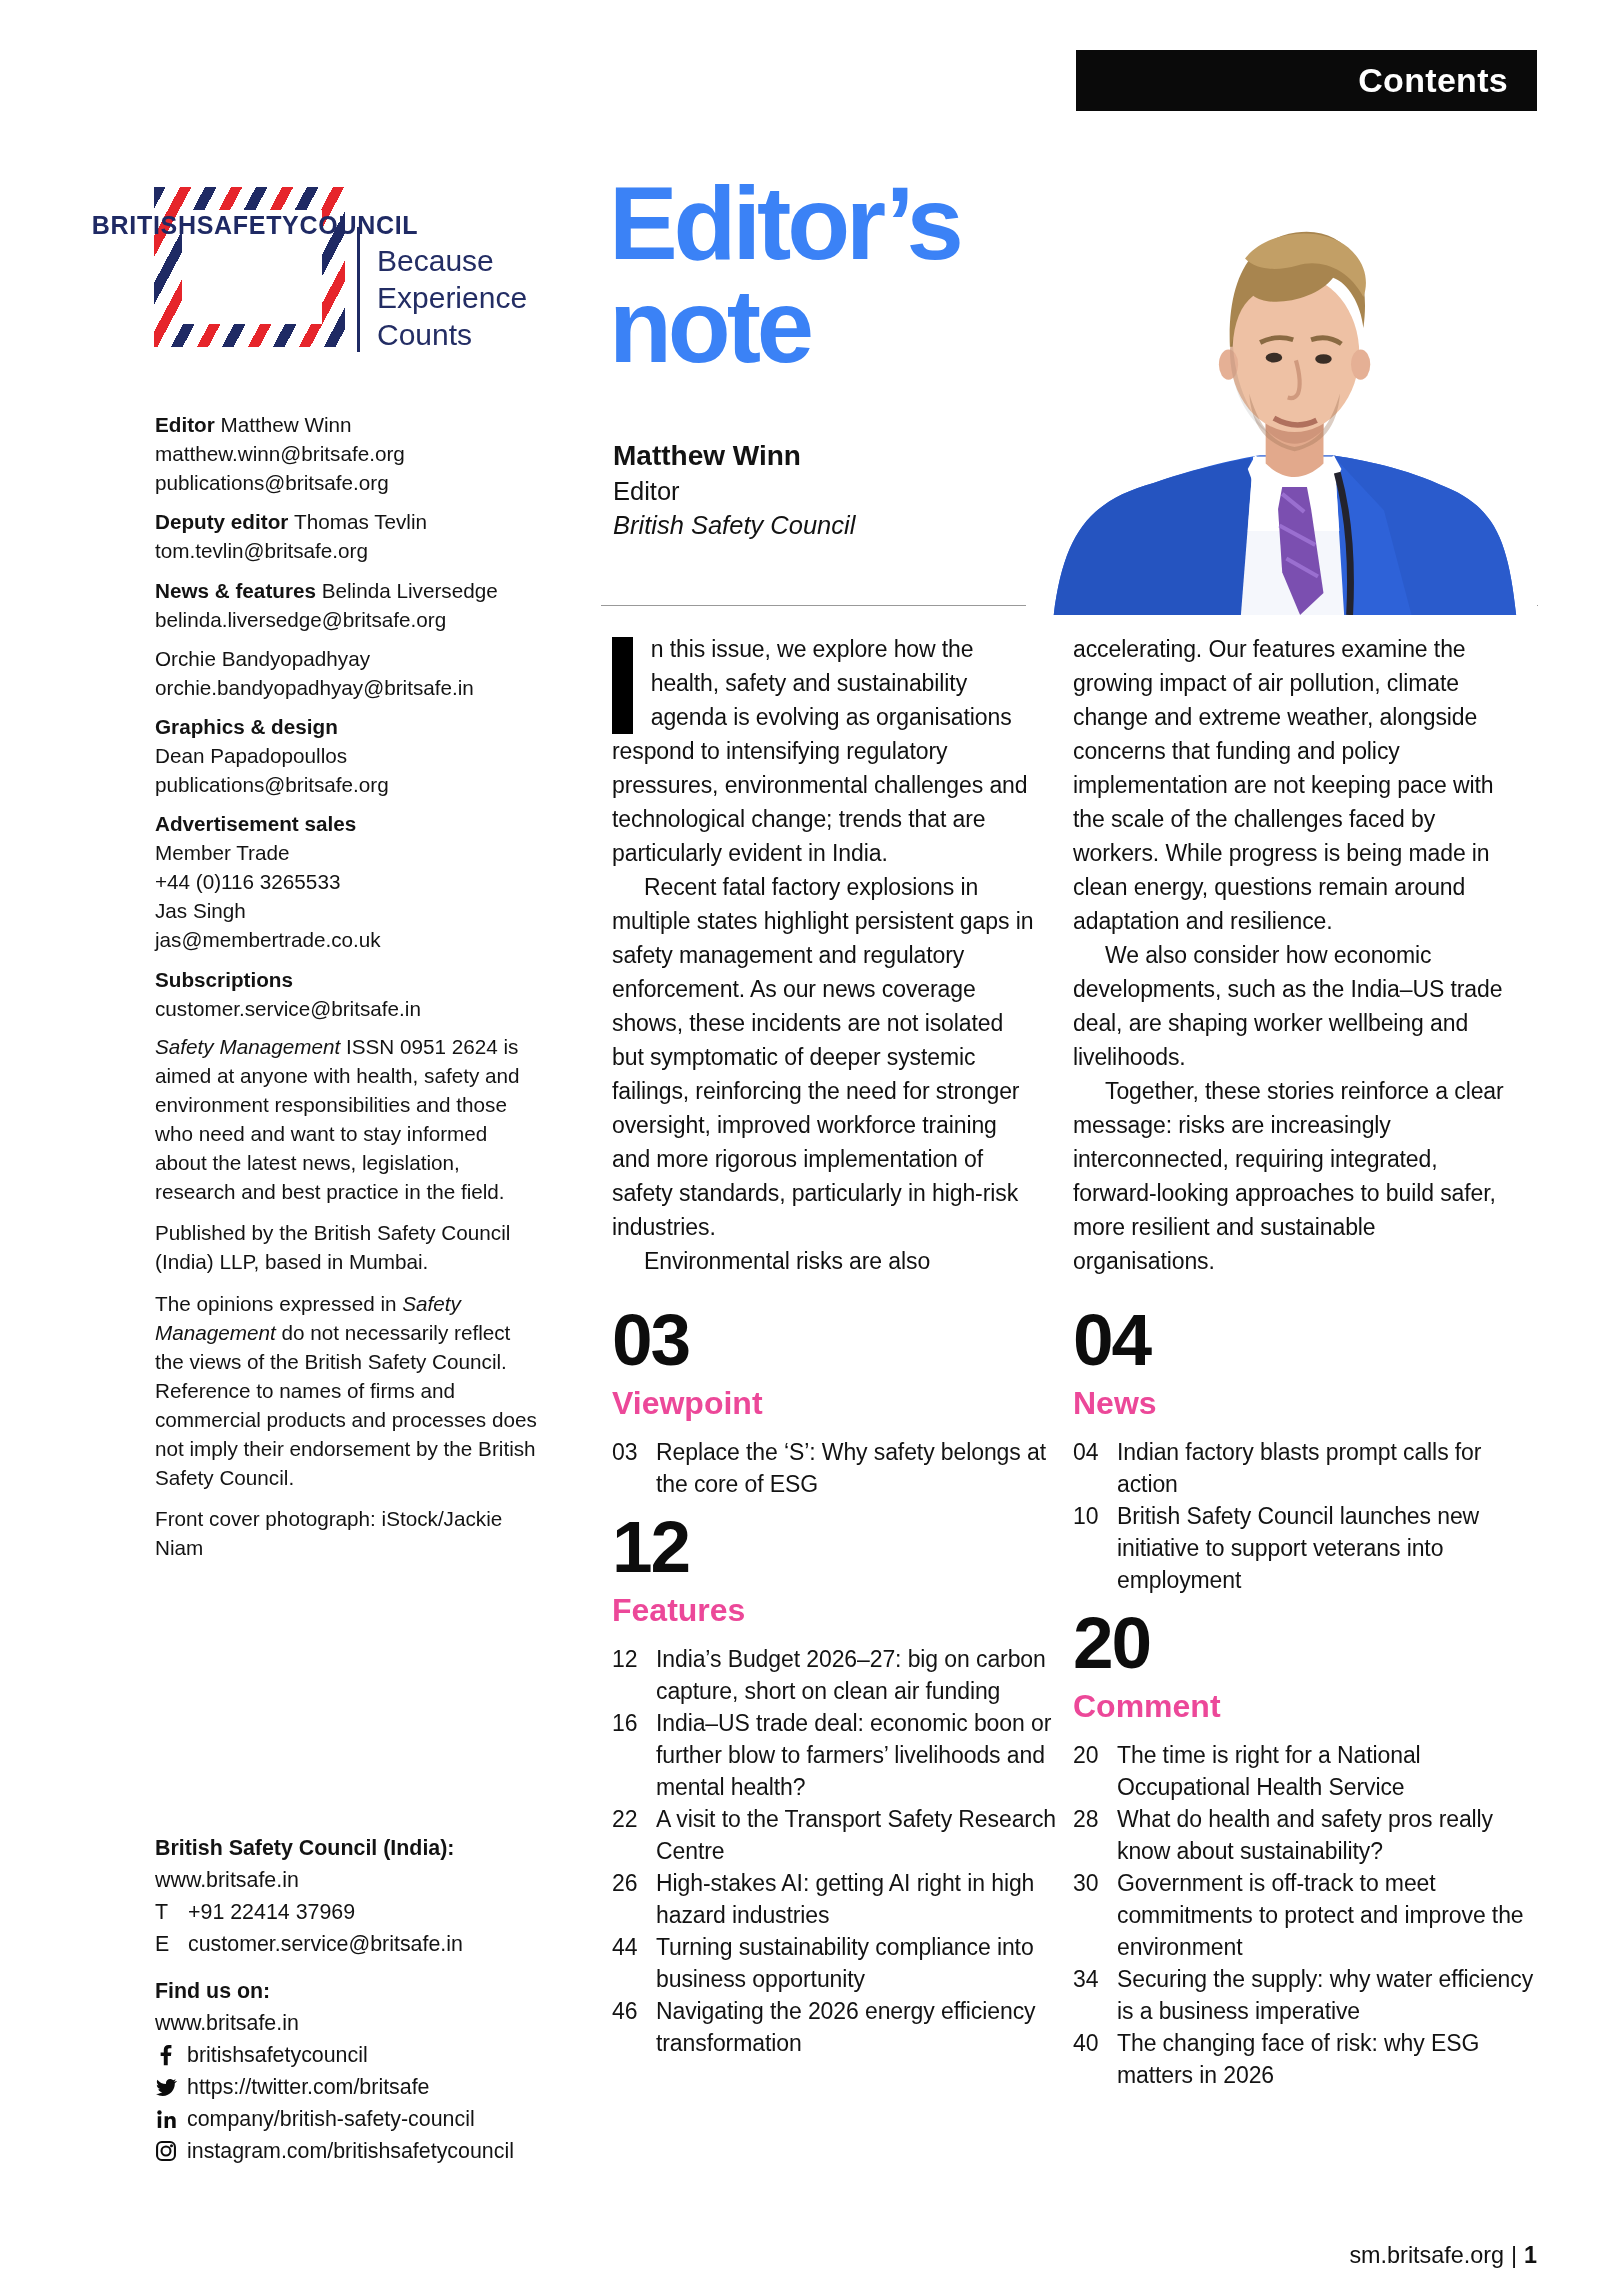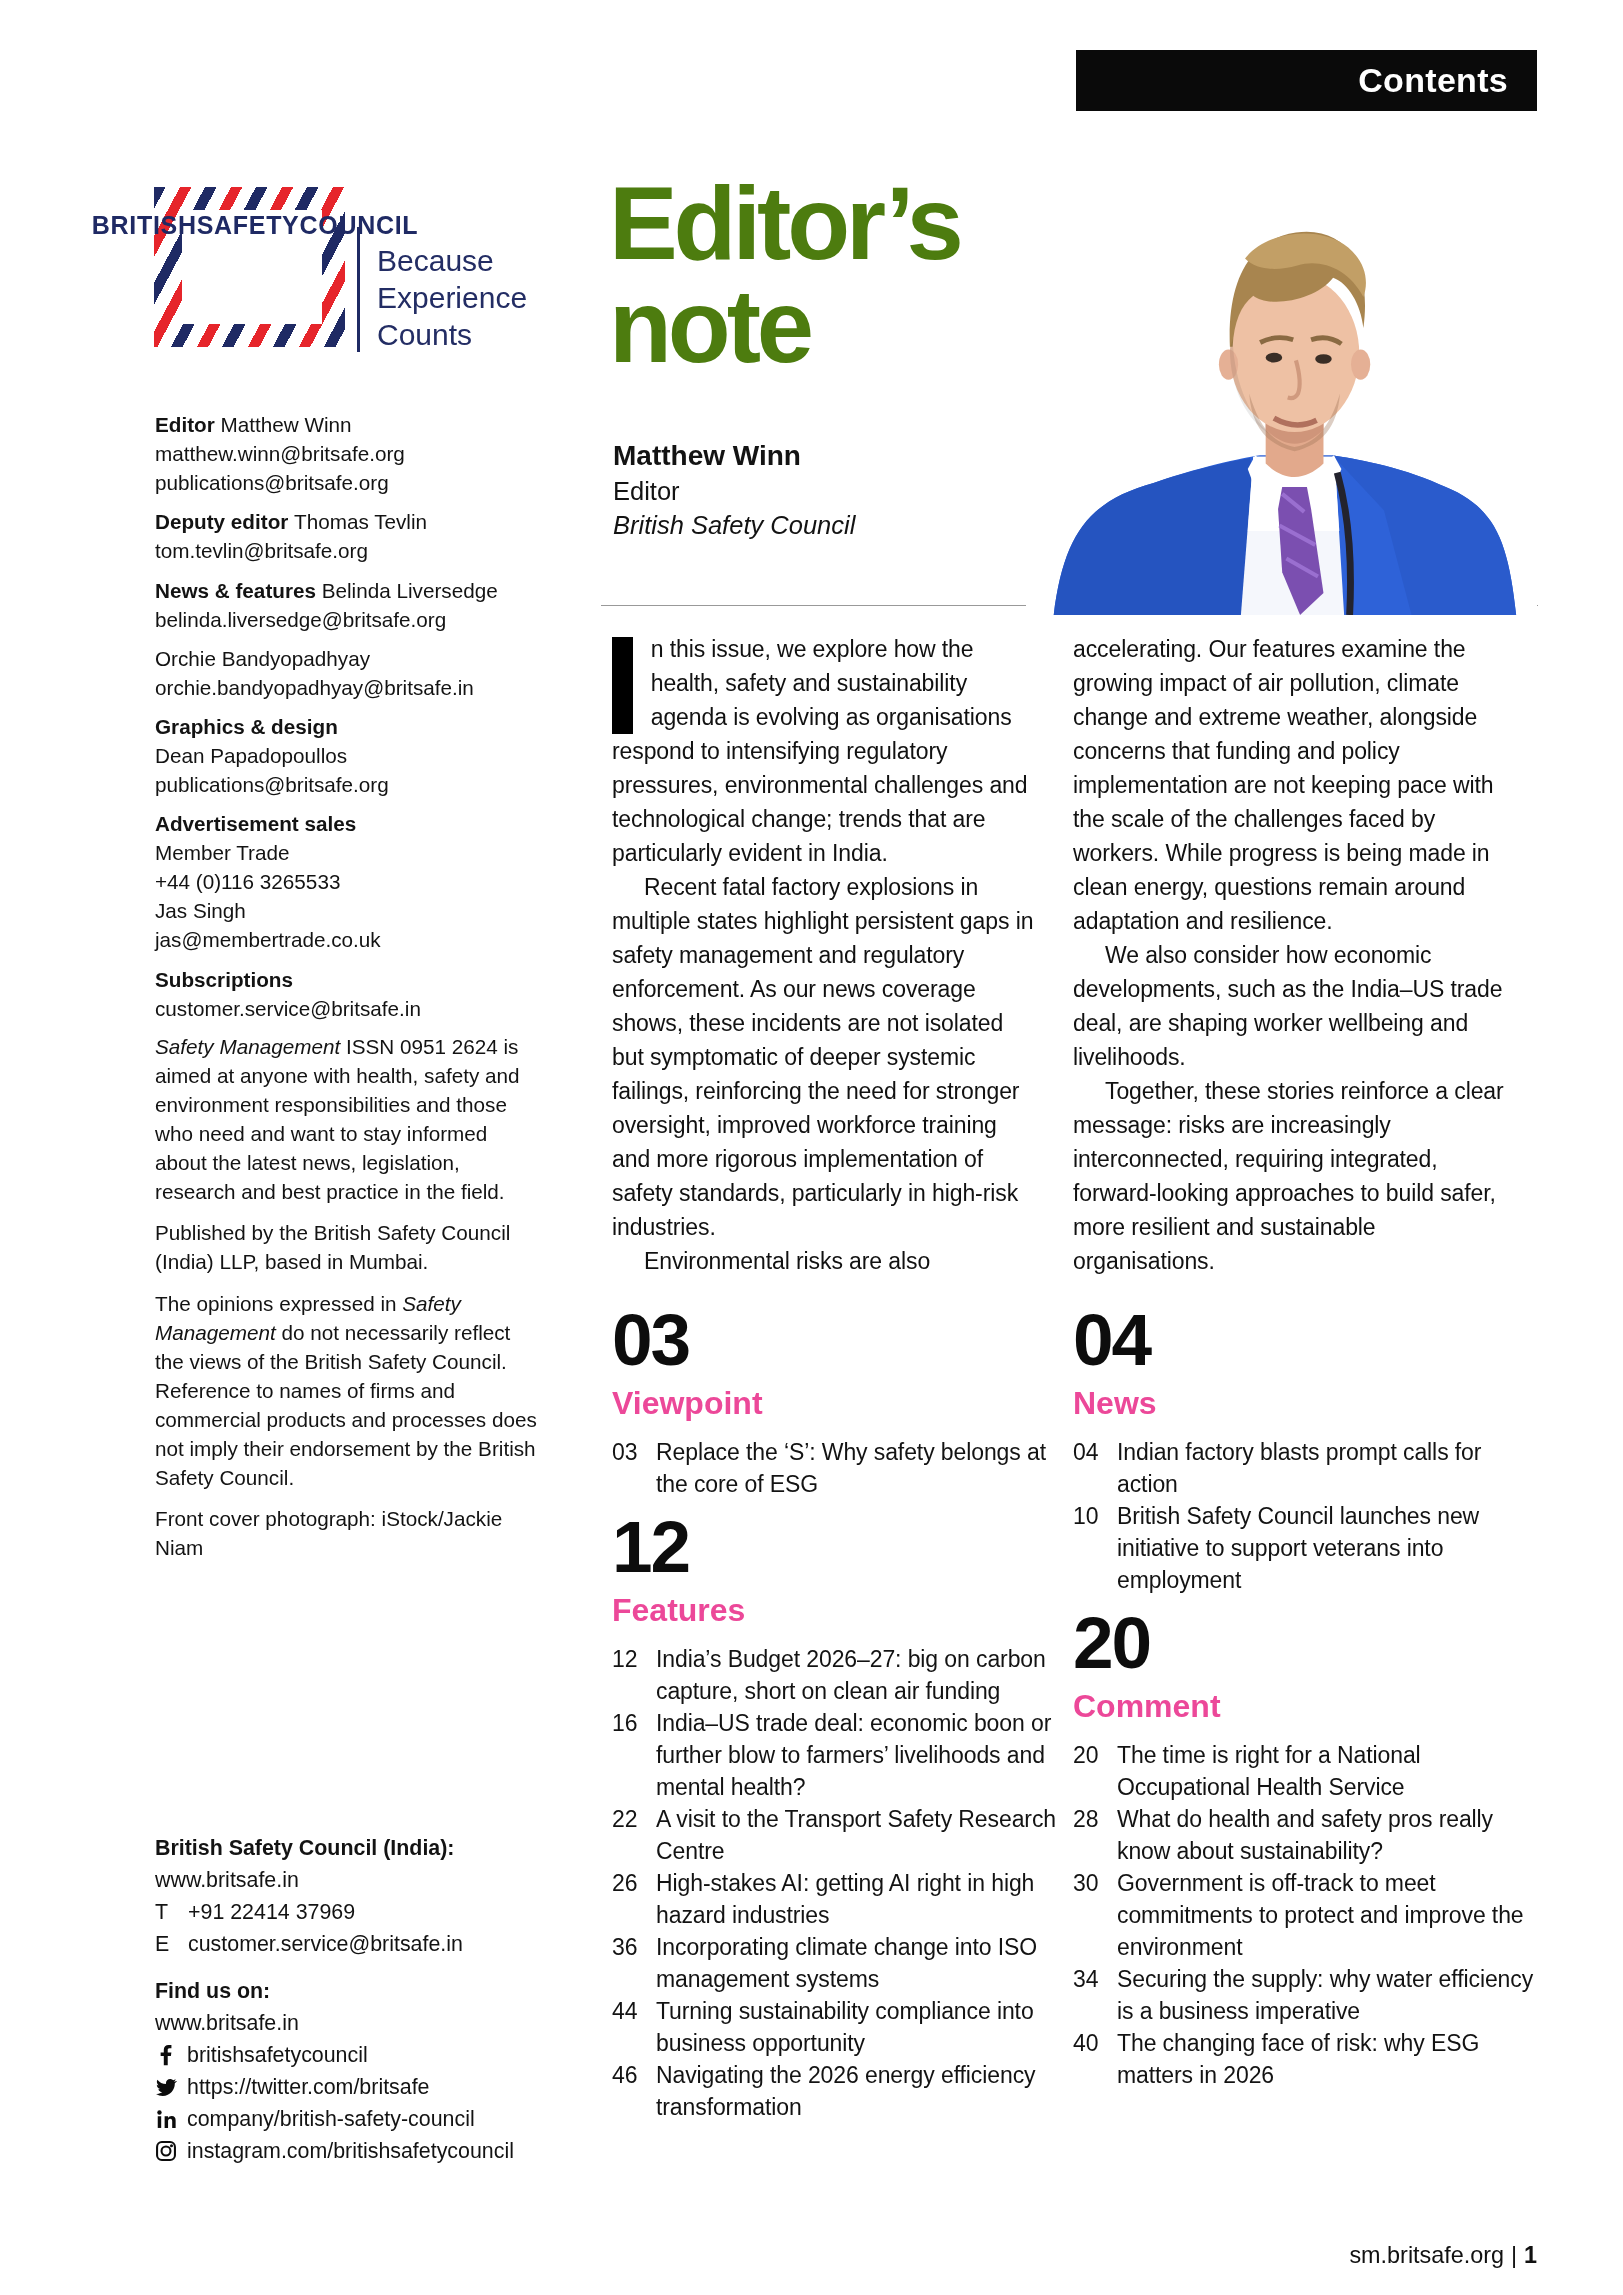--- a/index.html
+++ b/index.html
@@ -33,21 +33,21 @@
   .contact{position:absolute;left:155px;top:1832px;width:441px;font-size:21.4px;line-height:32px;}
   .contact .head{font-weight:700;}
   .contact .lbl{display:inline-block;width:33px;}
   .contact .gap{margin-top:15px;}
   .social-row{display:flex;align-items:center;height:32px;}
   .social-icon{width:32px;flex:0 0 32px;display:flex;align-items:center;}
   .social-icon svg{width:22px;height:22px;fill:#0c0c0c;}
 
   
   .title{position:absolute;left:609px;top:172px;font-size:103px;line-height:103px;font-weight:700;
-         letter-spacing:-4.1px;color:#4d7c0f;}
+         letter-spacing:-4.1px;color:#3b82f6;}
   .byline{position:absolute;left:613px;top:438px;}
   .byline-name{font-size:28px;font-weight:700;line-height:36px;}
   .byline-role{font-size:25.5px;line-height:34px;}
   .byline-org{font-size:25.5px;line-height:34px;font-style:italic;}
 
   
   .photo{position:absolute;left:1026px;top:187px;width:511px;height:428px;background:#fff;z-index:2;}
   .photo svg{display:block;width:511px;height:428px;}
   .col-rule{position:absolute;left:601px;top:605px;width:937px;height:1.4px;background:#999;z-index:1;}
 
@@ -297,24 +297,20 @@
           </div>
           <div class="toc-entry">
             <span class="n">22</span>
             <span class="t">A visit to the Transport Safety Research Centre</span>
           </div>
           <div class="toc-entry">
             <span class="n">26</span>
             <span class="t">High-stakes AI: getting AI right in high hazard industries</span>
           </div>
           <div class="toc-entry">
-            <span class="n">36</span>
-            <span class="t">Incorporating climate change into ISO management systems</span>
-          </div>
-          <div class="toc-entry">
             <span class="n">44</span>
             <span class="t">Turning sustainability compliance into business opportunity</span>
           </div>
           <div class="toc-entry">
             <span class="n">46</span>
             <span class="t">Navigating the 2026 energy efficiency transformation</span>
           </div>
         </div>
     </div>
   </div>

